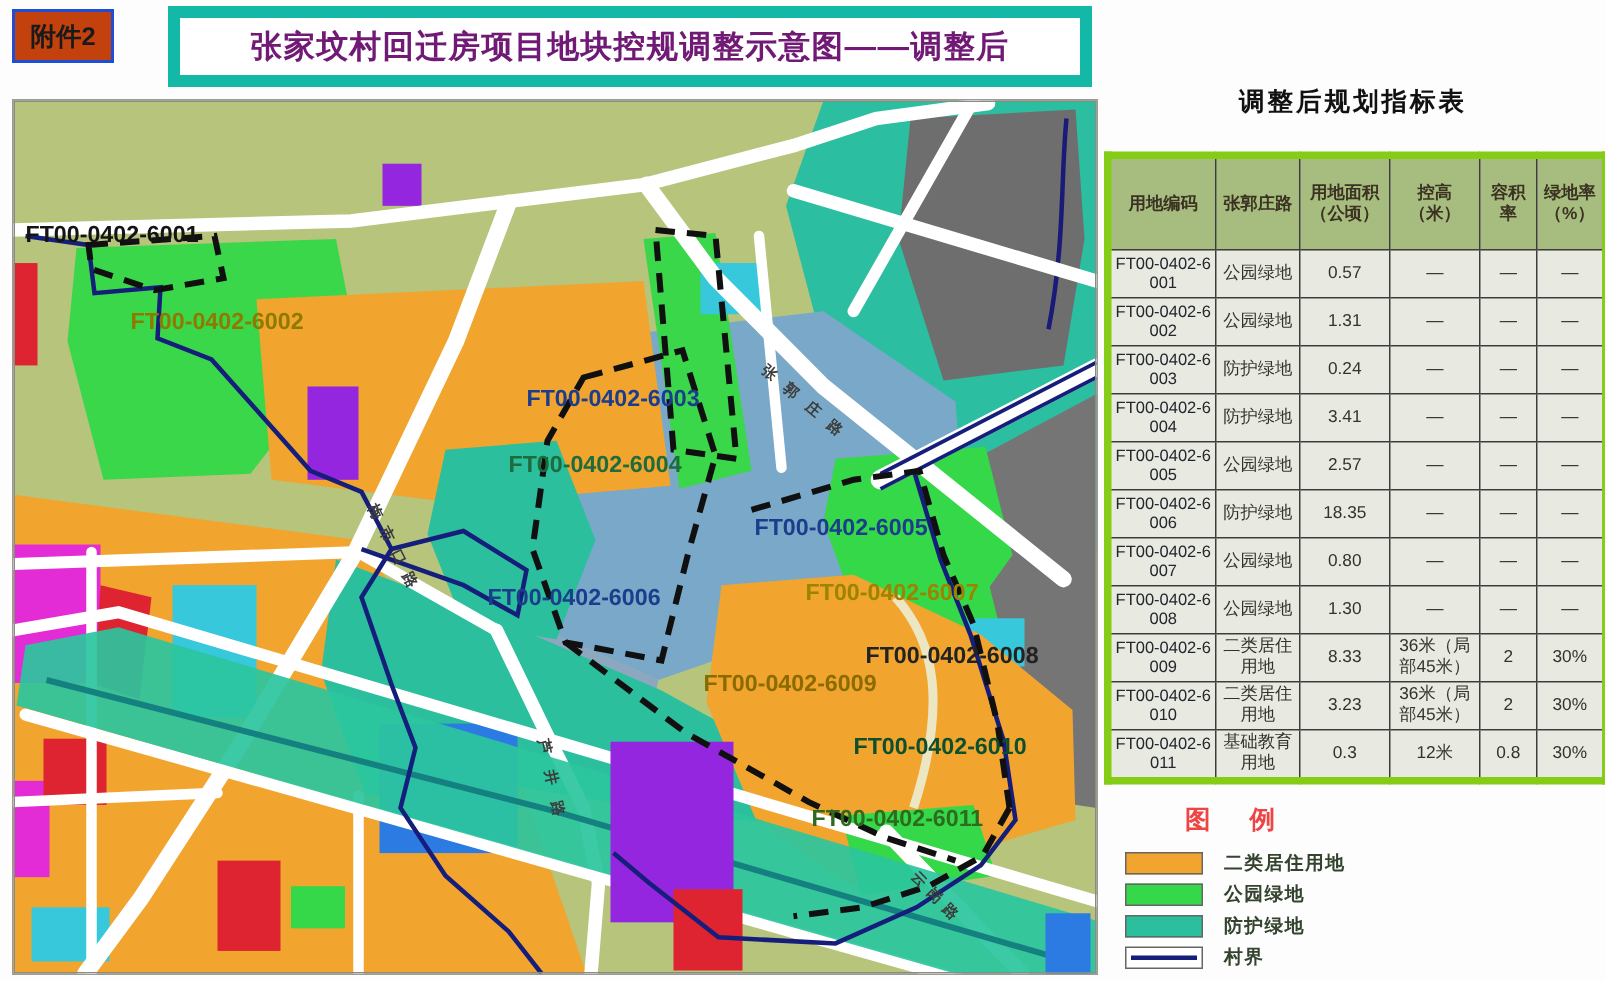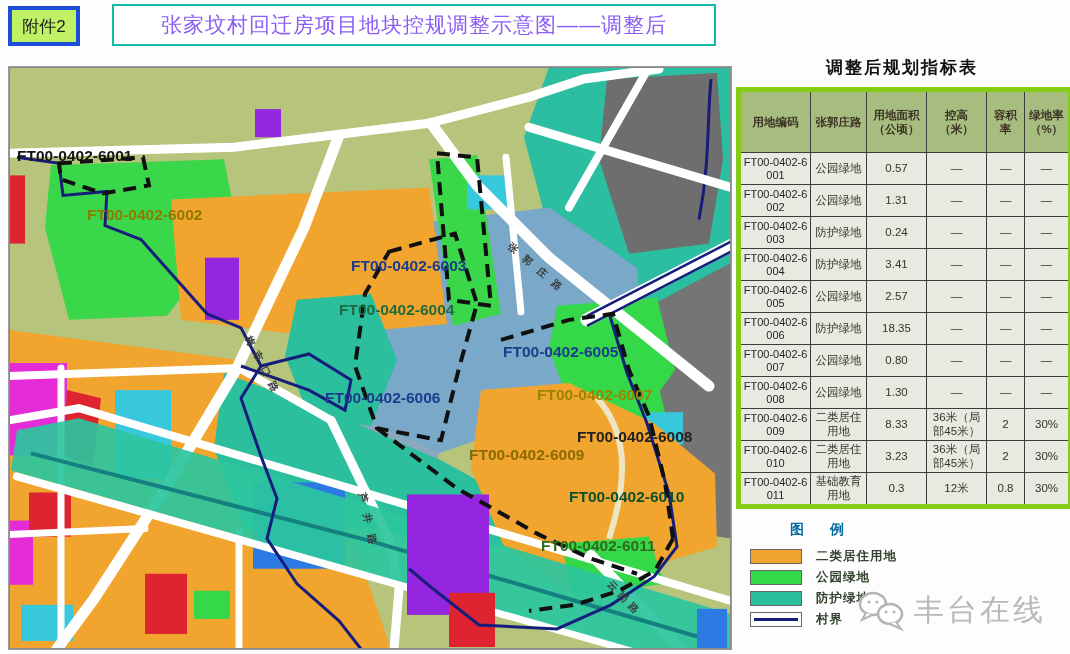--- a/index.html
+++ b/index.html
@@ -1,41 +1,41 @@
 <!DOCTYPE html>
 <html><head>
 <meta charset="utf-8">
 <style>
   html,body{margin:0;padding:0;background:#fff;}
   #stage{position:relative;width:1070px;height:654px;background:#fdfdfd;overflow:hidden;
          font-family:"Liberation Sans","DejaVu Sans",sans-serif;color:#222;}
   
-  #attach-box{position:absolute;left:8px;top:6px;width:64px;height:32px;background:#bef264;
-      border:4px solid #1d4ed8;display:flex;align-items:center;justify-content:center;
-      font-size:17px;font-weight:normal;color:#1a1a1a;}
-  #title-box{position:absolute;left:112px;top:4px;width:600px;height:38px;border:2px solid #14b8a6;
+  #attach-box{position:absolute;left:8px;top:6px;width:64px;height:32px;background:#c2410c;
+      border:2px solid #1d4ed8;display:flex;align-items:center;justify-content:center;
+      font-size:17px;font-weight:bold;color:#1a1a1a;}
+  #title-box{position:absolute;left:112px;top:4px;width:600px;height:38px;border:8px solid #14b8a6;
       background:#fff;display:flex;align-items:center;justify-content:center;
-      font-size:21px;font-weight:normal;letter-spacing:1px;color:#8b5cf6;}
+      font-size:21px;font-weight:bold;letter-spacing:1px;color:#701a75;}
   
   #map-wrap{position:absolute;left:8px;top:66px;width:722px;height:582px;border:1px solid #9a9a9a;background:#b6c47c;}
   #map-svg{display:block;width:100%;height:100%;}
   .plabel{font:bold 15.5px "Liberation Sans","DejaVu Sans",sans-serif;paint-order:stroke;}
   .rlabel{font:bold 10px "Liberation Sans","DejaVu Sans",sans-serif;fill:#3c3c3c;}
   
   #panel{position:absolute;left:736px;top:56px;width:332px;}
-  #table-title{text-align:center;font-size:17px;font-weight:bold;letter-spacing:2px;color:#111;margin-bottom:8px;}
+  #table-title{text-align:center;font-size:17px;font-weight:bold;letter-spacing:2px;color:#111;margin-bottom:22px;}
   table.ind{border-collapse:collapse;table-layout:fixed;width:332px;border:5px solid #84cc16;}
   table.ind th{background:#a7bd80;font-size:11.5px;font-weight:bold;color:#3b3222;height:58px;
       border:1px solid #3c3c3c;padding:1px 2px;line-height:1.25;}
   table.ind td{background:#e8e9e0;font-size:11.5px;color:#30342a;text-align:center;height:29px;
       border:1px solid #3c3c3c;padding:1px 2px;line-height:1.15;word-break:break-all;}
   table.ind td.code{font-size:11px;letter-spacing:0;color:#23272e;}
   
   #legend{margin-top:12px;padding-left:14px;}
-  #legend-title{font-size:14px;font-weight:bold;letter-spacing:26px;color:#0369a1;margin:0 0 10px 40px;}
+  #legend-title{font-size:17px;font-weight:bold;letter-spacing:26px;color:#ef4444;margin:0 0 10px 40px;}
   .lg-item{display:flex;align-items:center;margin-bottom:6px;height:15px;}
   .lg-swatch{width:50px;height:13px;border:1px solid #666;margin-right:14px;flex:none;
       display:flex;align-items:center;justify-content:center;background:#fff;}
   .lg-dash{width:44px;height:4px;background:repeating-linear-gradient(90deg,#161616 0 9px,transparent 9px 14px);}
   .lg-line{width:44px;height:3px;background:#161e7c;}
   .lg-label{font-size:12.5px;font-weight:bold;color:#33432e;letter-spacing:1px;}
   
   #watermark{position:absolute;left:856px;top:588px;display:flex;align-items:center;color:#b5b5b5;}
   #wm-text{font-size:30px;letter-spacing:3px;color:#b9b9b9;margin-left:6px;}
 </style>
@@ -289,27 +289,14 @@
           <div class="lg-item">
             <div class="lg-swatch">
               <div class="lg-line" style="background: rgb(22, 30, 124);"></div>
             </div>
             <span class="lg-label">村界</span>
           </div>
         </div>
     </div>
   </div>
 
-  <div id="watermark">
-    <svg width="52" height="44" viewBox="0 0 52 44">
-      <ellipse cx="17" cy="16" rx="13" ry="11" fill="#ffffff" stroke="#b5b5b5" stroke-width="2.5"></ellipse>
-      <path d="M10,25 L6,32 L16,27" fill="#ffffff" stroke="#b5b5b5" stroke-width="2"></path>
-      <circle cx="13" cy="14" r="1.6" fill="#b5b5b5"></circle>
-        <circle cx="21" cy="14" r="1.6" fill="#b5b5b5"></circle>
-      <ellipse cx="34" cy="26" rx="12" ry="10" fill="#ffffff" stroke="#b5b5b5" stroke-width="2.5"></ellipse>
-      <path d="M40,34 L45,41 L34,36" fill="#ffffff" stroke="#b5b5b5" stroke-width="2"></path>
-      <circle cx="30" cy="24" r="1.5" fill="#b5b5b5"></circle>
-        <circle cx="38" cy="24" r="1.5" fill="#b5b5b5"></circle>
-    </svg>
-    <span id="wm-text">丰台在线</span>
-  </div>
 
 </div>
 
 </body></html>

